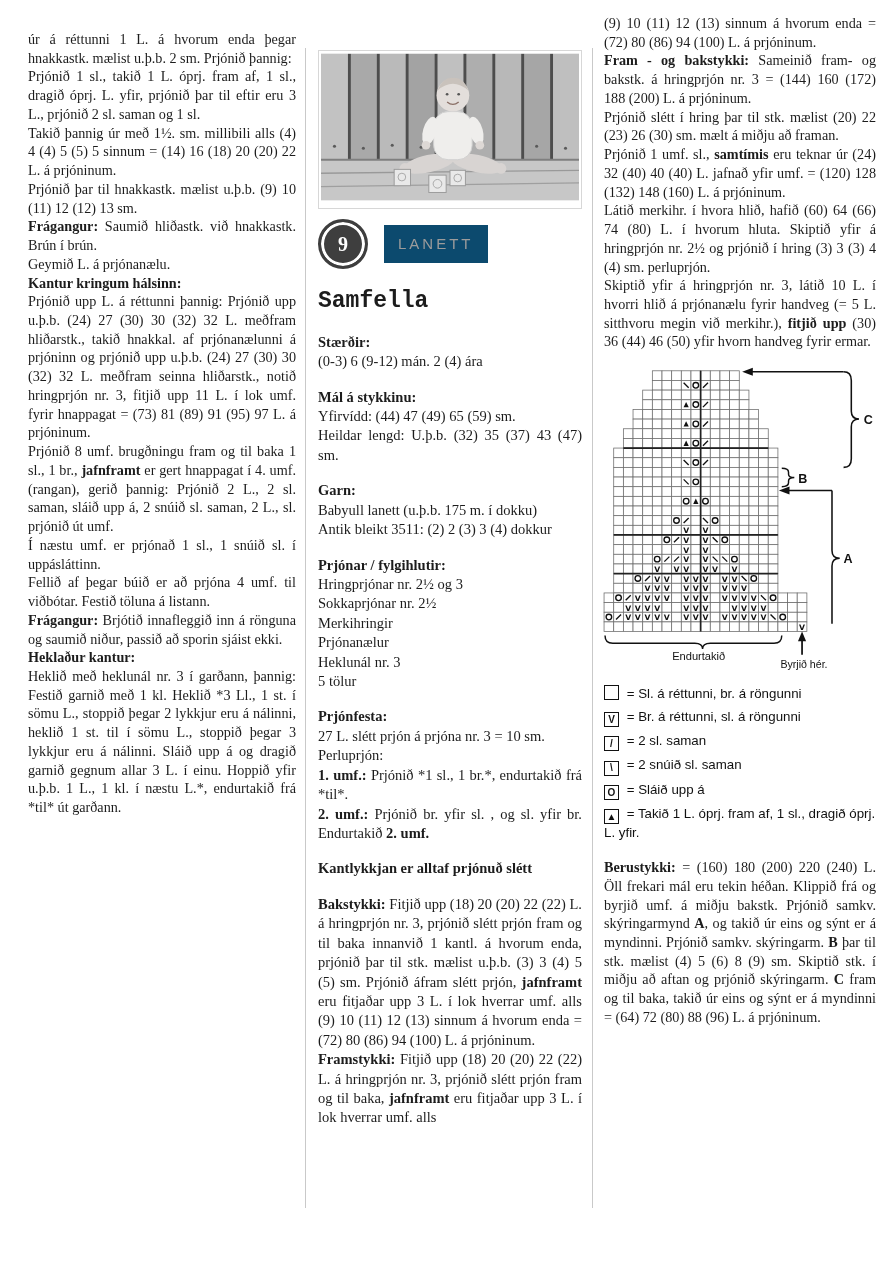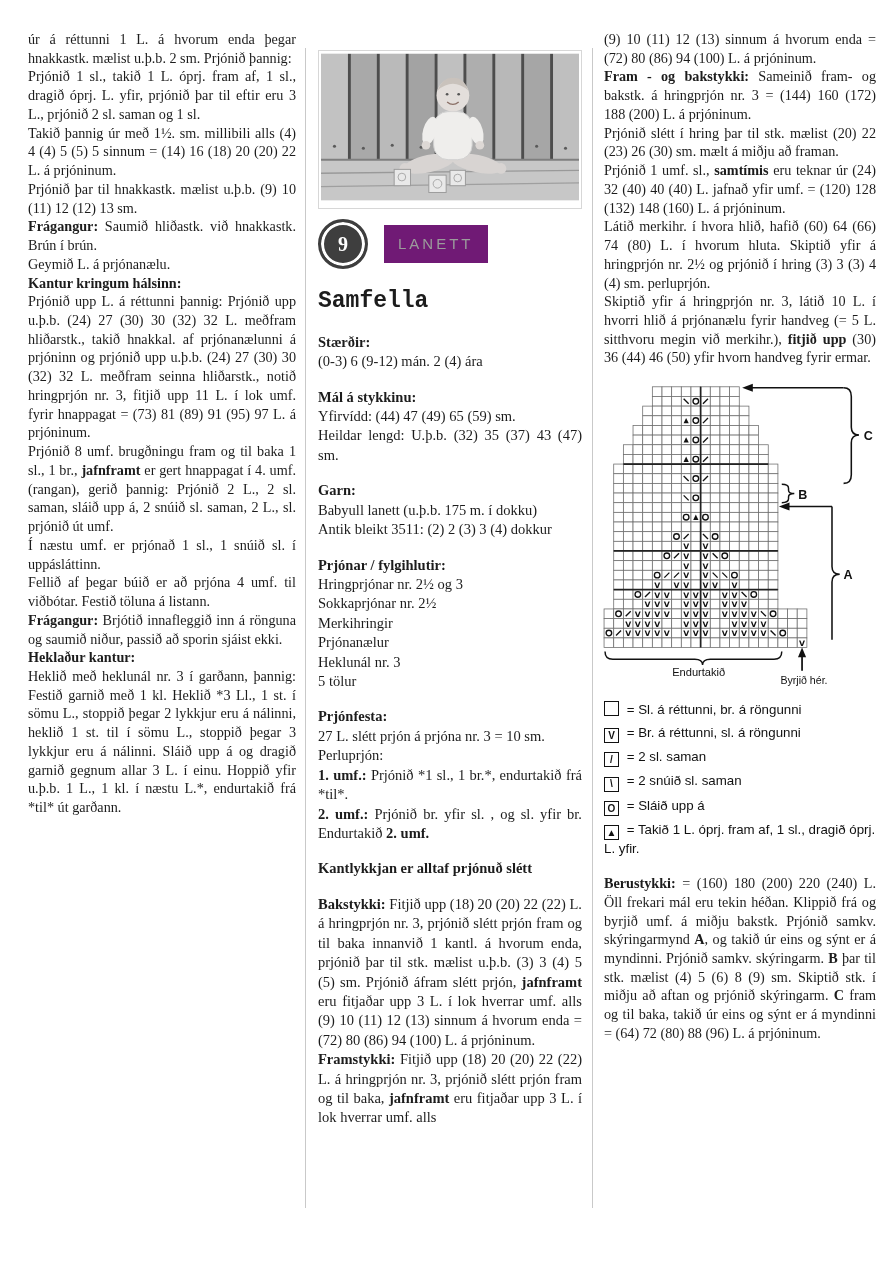--- a/index.html
+++ b/index.html
@@ -13,21 +13,21 @@
   p.title{font-family:Liberation Mono, monospace;font-weight:bold;font-size:23px;
           line-height:1.1;margin:20px 0 18px;text-align:left;}
   strong{font-weight:bold;}
   .vrule{position:absolute;top:48px;width:1px;height:1160px;background:#c9c9c9;}
   
   .photo-frame{border:1px solid #d7d7d7;padding:2px;background:#fff;display:inline-block;}
   .badge-row{display:flex;align-items:center;margin:10px 0 0 0;}
   .badge{width:44px;height:44px;border-radius:50%;background:#3e3e3e;border:3px solid #3e3e3e;
          box-shadow:inset 0 0 0 3px #fff;display:flex;align-items:center;justify-content:center;
          color:#fff;font-family:"Liberation Serif",serif;font-weight:bold;font-size:20px;}
-  .brand{background:#701a75;color:#9b9b9b;font-family:"Liberation Sans",sans-serif;
+  .brand{background:#0c4a6e;color:#9b9b9b;font-family:"Liberation Sans",sans-serif;
          font-size:15px;letter-spacing:3px;padding:9px 14px;margin-left:16px;}
   
   .chart-wrap{margin:14px 0 4px -2px;}
   #legend{font-family:"Liberation Sans",sans-serif;font-size:13.3px;color:#111;
           text-align:left;margin-top:4px;}
   .lg-row{margin-bottom:5px;line-height:1.35;}
   .lg-box{display:inline-flex;width:13px;height:13px;border:1.6px solid #111;
           align-items:center;justify-content:center;font-size:10px;font-weight:bold;
           vertical-align:-2px;margin-right:4px;background:#fff;}
   #right-bottom{margin-top:16px;}
@@ -157,21 +157,21 @@
       <p><strong>1. umf.:</strong><span> Prjónið *1 sl., 1 br.*, endurtakið frá *til*.</span></p>
       <p><strong>2. umf.:</strong><span> Prjónið br. yfir sl. , og sl. yfir br. Endurtakið </span><strong>2. umf.</strong></p>
       <p class="gap"></p>
       <p><strong>Kantlykkjan er alltaf prjónuð slétt</strong></p>
       <p class="gap"></p>
       <p><strong>Bakstykki:</strong><span> Fitjið upp (18) 20 (20) 22 (22) L. á hringprjón nr. 3, prjónið slétt prjón fram og til baka innanvið 1 kantl. á hvorum enda, prjónið þar til stk. mælist u.þ.b. (3) 3 (4) 5 (5) sm. Prjónið áfram slétt prjón, </span><strong>jafnframt</strong><span> eru fitjaðar upp 3 L. í lok hverrar umf. alls (9) 10 (11) 12 (13) sinnum á hvorum enda = (72) 80 (86) 94 (100) L. á prjóninum.</span></p>
       <p><strong>Framstykki:</strong><span> Fitjið upp (18) 20 (20) 22 (22) L. á hringprjón nr. 3, prjónið slétt prjón fram og til baka, </span><strong>jafnframt</strong><span> eru fitjaðar upp 3 L. í lok hverrar umf. alls</span></p>
     </div>
 </div>
 
-<div class="col" style="left:604px;top:30px;width:272px">
+<div class="col" style="left:604px;top:14px;width:272px">
   <div id="right-top">
       <p><span>(9) 10 (11) 12 (13) sinnum á hvorum enda = (72) 80 (86) 94 (100) L. á prjóninum.</span></p>
       <p><strong>Fram - og bakstykki:</strong><span> Sameinið fram- og bakstk. á hringprjón nr. 3 = (144) 160 (172) 188 (200) L. á prjóninum.</span></p>
       <p><span>Prjónið slétt í hring þar til stk. mælist (20) 22 (23) 26 (30) sm. mælt á miðju að framan.</span></p>
       <p><span>Prjónið 1 umf. sl., </span><strong>samtímis</strong><span> eru teknar úr (24) 32 (40) 40 (40) L. jafnað yfir umf. = (120) 128 (132) 148 (160) L. á prjóninum.</span></p>
       <p><span>Látið merkihr. í hvora hlið, hafið (60) 64 (66) 74 (80) L. í hvorum hluta. Skiptið yfir á hringprjón nr. 2½ og prjónið í hring (3) 3 (3) 4 (4) sm. perluprjón.</span></p>
       <p><span>Skiptið yfir á hringprjón nr. 3, látið 10 L. í hvorri hlið á prjónanælu fyrir handveg (= 5 L. sitthvoru megin við merkihr.), </span><strong>fitjið upp</strong><span> (30) 36 (44) 46 (50) yfir hvorn handveg fyrir ermar.</span></p>
     </div>
   <div class="chart-wrap">
     <svg id="chart-svg" viewBox="0 0 300 322" width="290" height="311">

